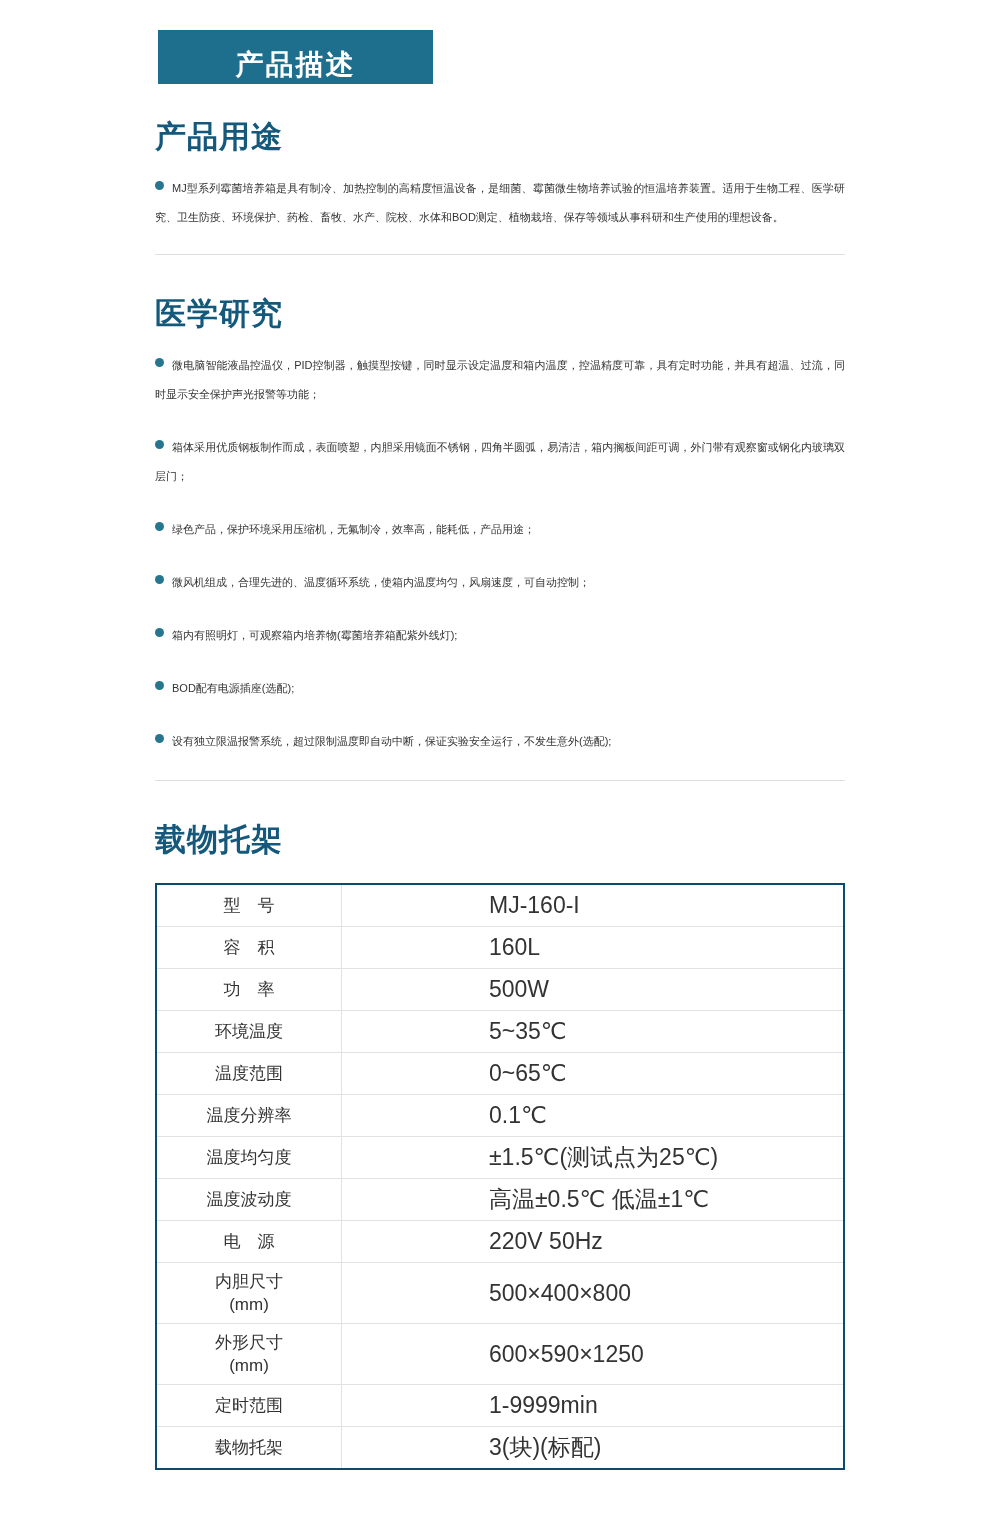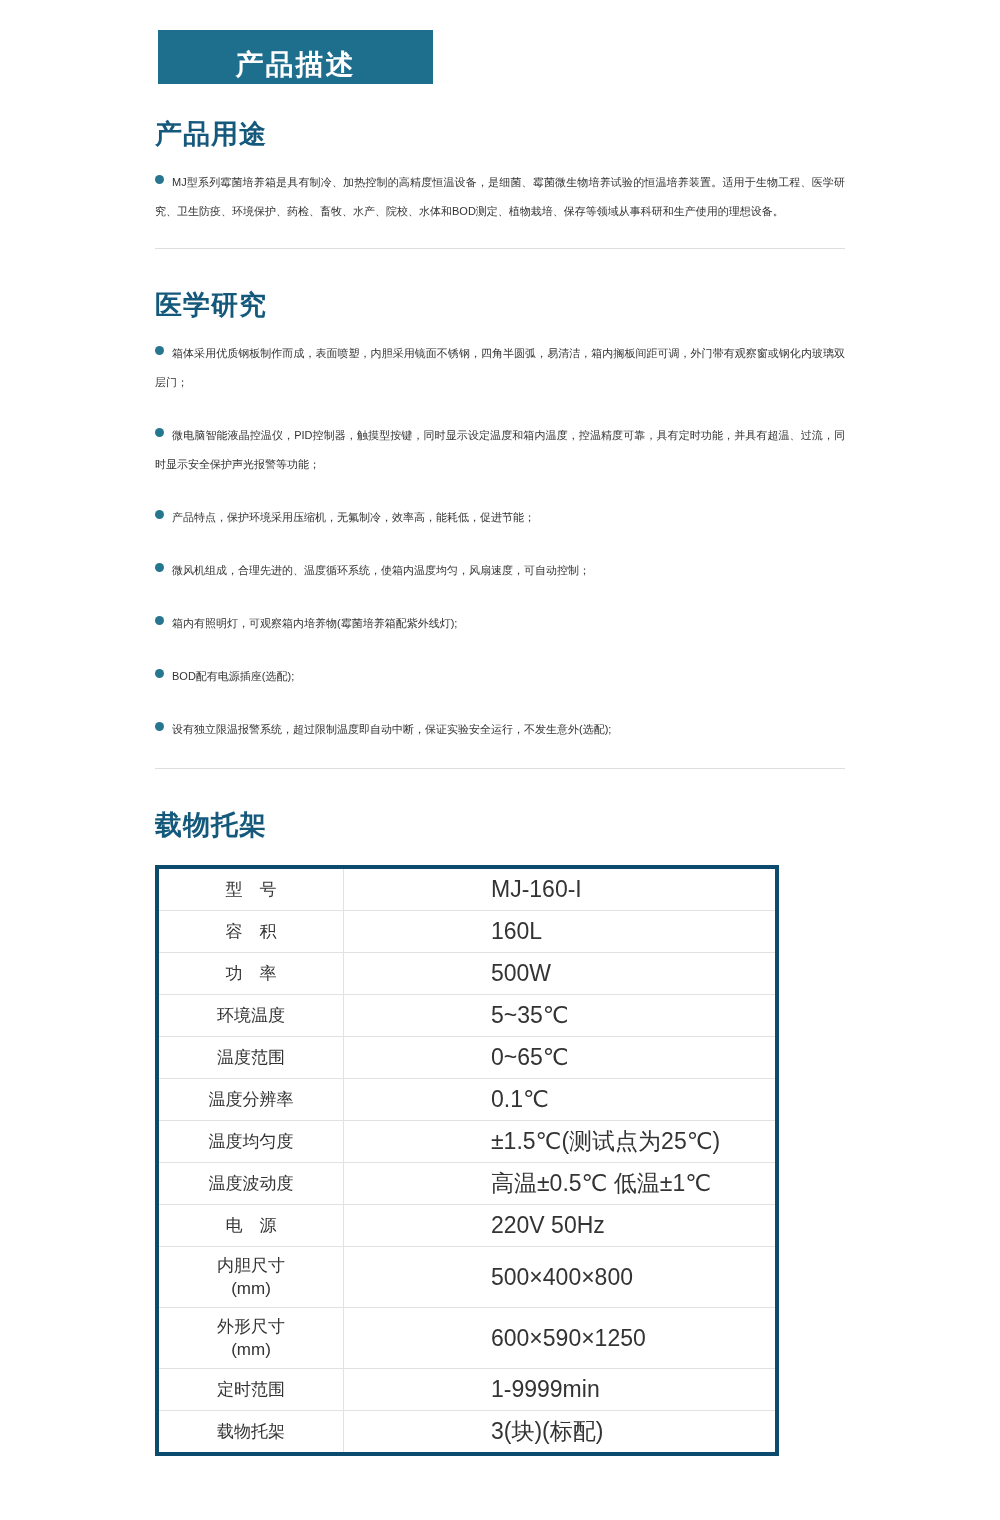--- a/index.html
+++ b/index.html
@@ -21,21 +21,21 @@
     width:275px; height:54px;
     background:#1e6f8e;
     color:#ffffff;
     font-size:28px; font-weight:bold;
     display:flex; align-items:flex-end; justify-content:center;
     letter-spacing:2px;
   }
   
   .section-heading {
     color:#14587b;
-    font-size:27px;
+    font-size:31px;
     font-weight:bold;
     letter-spacing:1px;
   }
   .heading-usage   { margin-top:32px; }
   .heading-features{ margin-top:38px; }
   .heading-specs   { margin-top:38px; }
   
   .bullet-list { margin-top:16px; }
   .bullet-item {
     font-size:11px;
@@ -56,22 +56,22 @@
   
   .divider {
     border:none;
     border-top:1px solid #dedede;
     margin-top:22px;
   }
   .divider-2 { margin-top:6px; }
   
   .specs-table {
     margin-top:22px;
-    width:624px;
-    border:4px solid #0c4a6e;
+    width:690px;
+    border:2px solid #0c4a6e;
   }
   .spec-row {
     display:flex;
     border-bottom:1px solid #e2e2e2;
   }
   .spec-row:last-child { border-bottom:none; }
   .spec-label-cell {
     width:185px;
     border-right:1px solid #e2e2e2;
     display:flex; flex-direction:column;
@@ -105,25 +105,25 @@
 
   <div class="bullet-list usage">
   <p class="bullet-item"><span class="bullet-dot"></span><span class="bullet-text">MJ型系列霉菌培养箱是具有制冷、加热控制的高精度恒温设备，是细菌、霉菌微生物培养试验的恒温培养装置。适用于生物工程、医学研究、卫生防疫、环境保护、药检、畜牧、水产、院校、水体和BOD测定、植物栽培、保存等领域从事科研和生产使用的理想设备。</span></p>
 </div>
 
   <hr class="divider">
 
   <h2 class="section-heading heading-features">医学研究</h2>
 
   <div class="bullet-list features">
+  <p class="bullet-item"><span class="bullet-dot"></span><span class="bullet-text">微电脑智能液晶控温仪，PID控制器，触摸型按键，同时显示设定温度和箱内温度，控温精度可靠，具有定时功能，并具有超温、过流，同时显示安全保护声光报警等功能；</span></p>
+
   <p class="bullet-item"><span class="bullet-dot"></span><span class="bullet-text">箱体采用优质钢板制作而成，表面喷塑，内胆采用镜面不锈钢，四角半圆弧，易清洁，箱内搁板间距可调，外门带有观察窗或钢化内玻璃双层门；</span></p>
 
-  <p class="bullet-item"><span class="bullet-dot"></span><span class="bullet-text">微电脑智能液晶控温仪，PID控制器，触摸型按键，同时显示设定温度和箱内温度，控温精度可靠，具有定时功能，并具有超温、过流，同时显示安全保护声光报警等功能；</span></p>
-
-  <p class="bullet-item"><span class="bullet-dot"></span><span class="bullet-text">产品特点，保护环境采用压缩机，无氟制冷，效率高，能耗低，促进节能；</span></p>
+  <p class="bullet-item"><span class="bullet-dot"></span><span class="bullet-text">绿色产品，保护环境采用压缩机，无氟制冷，效率高，能耗低，产品用途；</span></p>
 
   <p class="bullet-item"><span class="bullet-dot"></span><span class="bullet-text">微风机组成，合理先进的、温度循环系统，使箱内温度均匀，风扇速度，可自动控制；</span></p>
 
   <p class="bullet-item"><span class="bullet-dot"></span><span class="bullet-text">箱内有照明灯，可观察箱内培养物(霉菌培养箱配紫外线灯);</span></p>
 
   <p class="bullet-item"><span class="bullet-dot"></span><span class="bullet-text">BOD配有电源插座(选配);</span></p>
 
   <p class="bullet-item"><span class="bullet-dot"></span><span class="bullet-text">设有独立限温报警系统，超过限制温度即自动中断，保证实验安全运行，不发生意外(选配);</span></p>
 </div>
 

